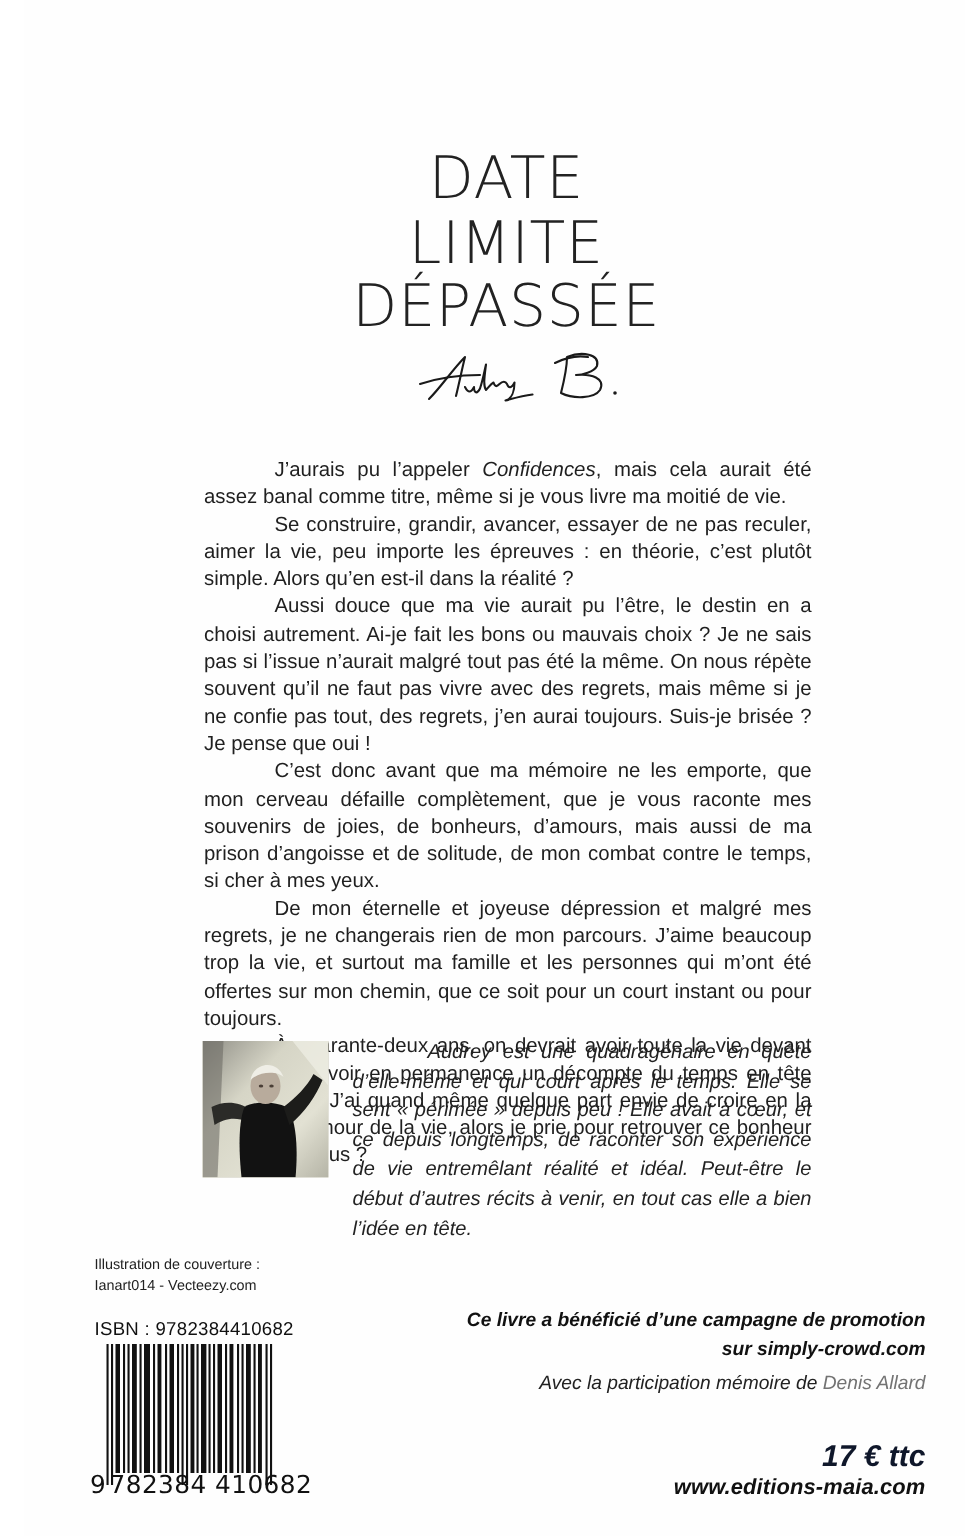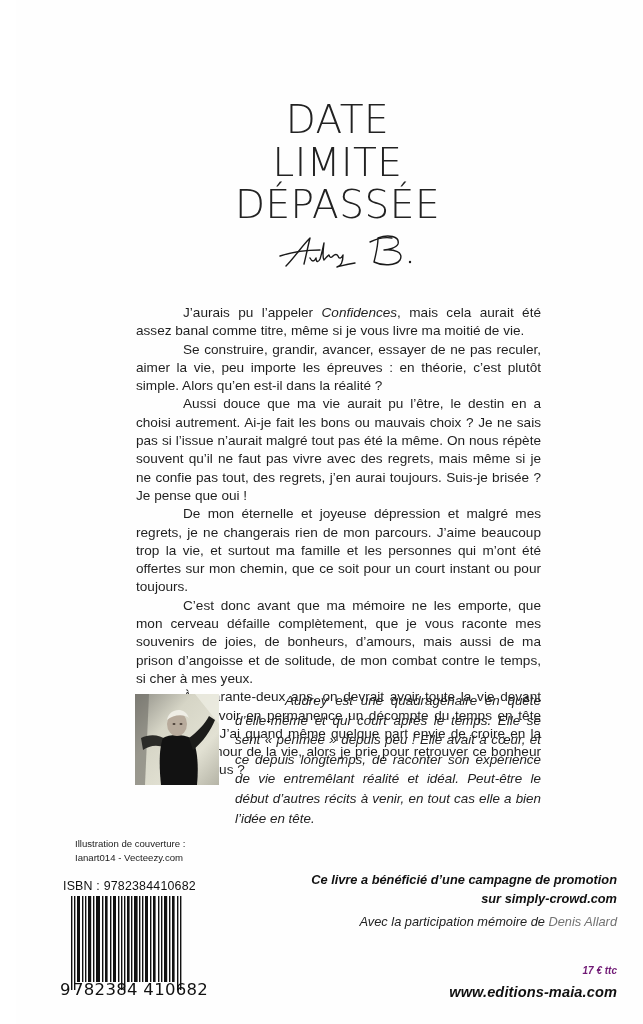--- a/index.html
+++ b/index.html
@@ -88,21 +88,21 @@
       margin: 0;
     }
     .bio-text p {
       margin: 0;
       text-indent: 50px;
       text-align: justify;
     }
     
     .credit {
       position: absolute;
-      left: 59px;
+      left: 47px;
       top: 837px;
       font-family: "Liberation Sans", sans-serif;
       font-size: 9.6px;
       line-height: 13.5px;
       color: #222;
     }
     .isbn-label {
       position: absolute;
       left: 47px;
       top: 879px;
@@ -166,23 +166,23 @@
       color: #737373;
     }
     .price {
       position: absolute;
       right: 42px;
       top: 962px;
       text-align: right;
       font-family: "Liberation Sans", sans-serif;
       font-style: italic;
       font-weight: bold;
-      font-size: 10px;
+      font-size: 20px;
       line-height: 18px;
-      color: #701a75;
+      color: #0f172a;
     }
     .website {
       position: absolute;
       right: 42px;
       top: 983px;
       text-align: left;
       font-family: "Liberation Sans", sans-serif;
       font-style: italic;
       font-weight: bold;
       font-size: 14.6px;
@@ -217,22 +217,22 @@
       <path d="M108 30 C 110 22, 112 12, 112 6 C 122 2, 134 4, 132 12 C 130 16, 122 18, 118 18 C 128 17, 138 20, 134 28 C 130 34, 116 34, 108 30"></path>
       <path d="M104 10 C 112 6, 120 5, 126 6"></path>
     </g>
     <circle cx="144" cy="30" r="1.2" fill="#1a1a1a"></circle>
   </svg>
 
   <div class="body-text">
     <p><span>J’aurais pu l’appeler </span><em>Confidences</em><span>, mais cela aurait été assez banal comme titre, même si je vous livre ma moitié de vie.</span></p>
     <p>Se construire, grandir, avancer, essayer de ne pas reculer, aimer la vie, peu importe les épreuves : en théorie, c’est plutôt simple. Alors qu’en est-il dans la réalité ?</p>
     <p>Aussi douce que ma vie aurait pu l’être, le destin en a choisi autrement. Ai-je fait les bons ou mauvais choix ? Je ne sais pas si l’issue n’aurait malgré tout pas été la même. On nous répète souvent qu’il ne faut pas vivre avec des regrets, mais même si je ne confie pas tout, des regrets, j’en aurai toujours. Suis-je brisée ? Je pense que oui !</p>
+    <p>C’est donc avant que ma mémoire ne les emporte, que mon cerveau défaille complètement, que je vous raconte mes souvenirs de joies, de bonheurs, d’amours, mais aussi de ma prison d’angoisse et de solitude, de mon combat contre le temps, si cher à mes yeux.</p>
     <p>De mon éternelle et joyeuse dépression et malgré mes regrets, je ne changerais rien de mon parcours. J’aime beaucoup trop la vie, et surtout ma famille et les personnes qui m’ont été offertes sur mon chemin, que ce soit pour un court instant ou pour toujours.</p>
-    <p>C’est donc avant que ma mémoire ne les emporte, que mon cerveau défaille complètement, que je vous raconte mes souvenirs de joies, de bonheurs, d’amours, mais aussi de ma prison d’angoisse et de solitude, de mon combat contre le temps, si cher à mes yeux.</p>
     <p>À quarante-deux ans, on devrait avoir toute la vie devant soi, ne pas avoir en permanence un décompte du temps en tête pour l’avenir. J’ai quand même quelque part envie de croire en la beauté et l’amour de la vie, alors je prie pour retrouver ce bonheur perdu… Et vous ?</p>
   </div>
 
   <div class="author-photo">
     <svg width="84" height="91" viewBox="0 0 84 91">
       <defs>
         <linearGradient id="bg" x1="0" y1="0" x2="1" y2="1">
           <stop offset="0" stop-color="#8f8e86"></stop>
           <stop offset="0.35" stop-color="#d6d5c6"></stop>
           <stop offset="0.7" stop-color="#e2e1d3"></stop>

